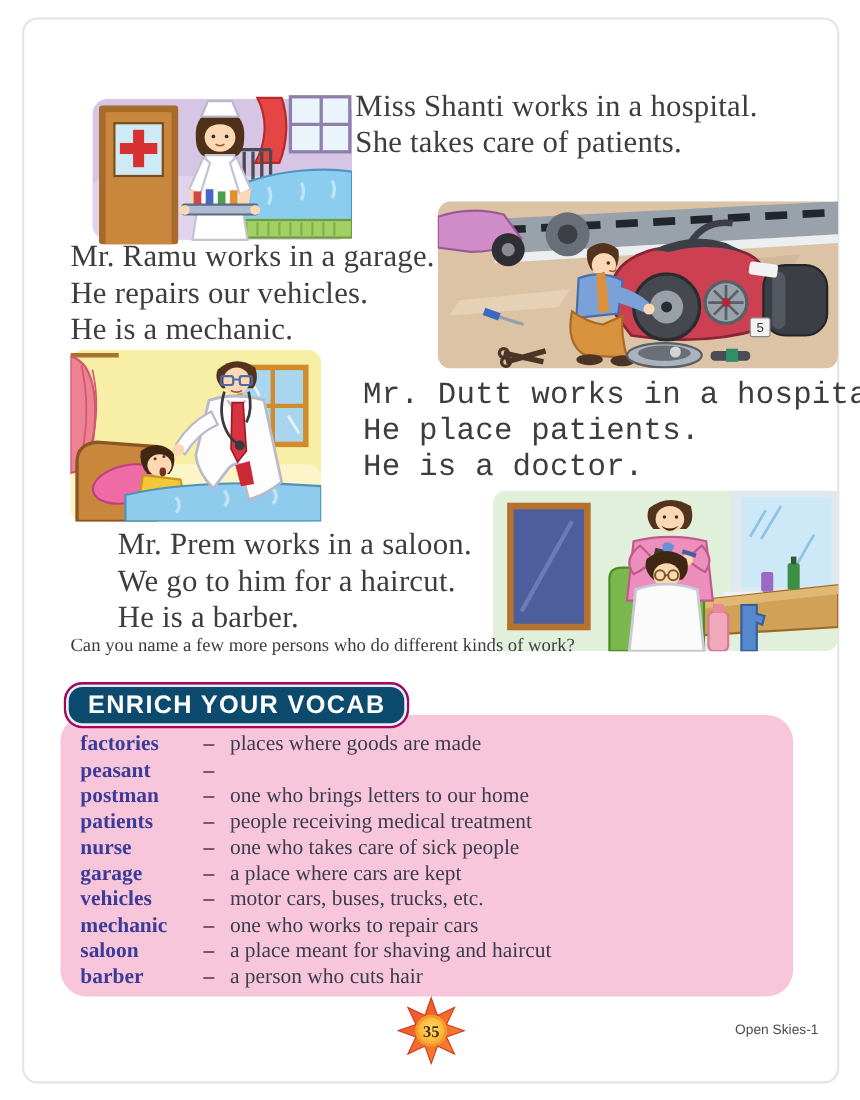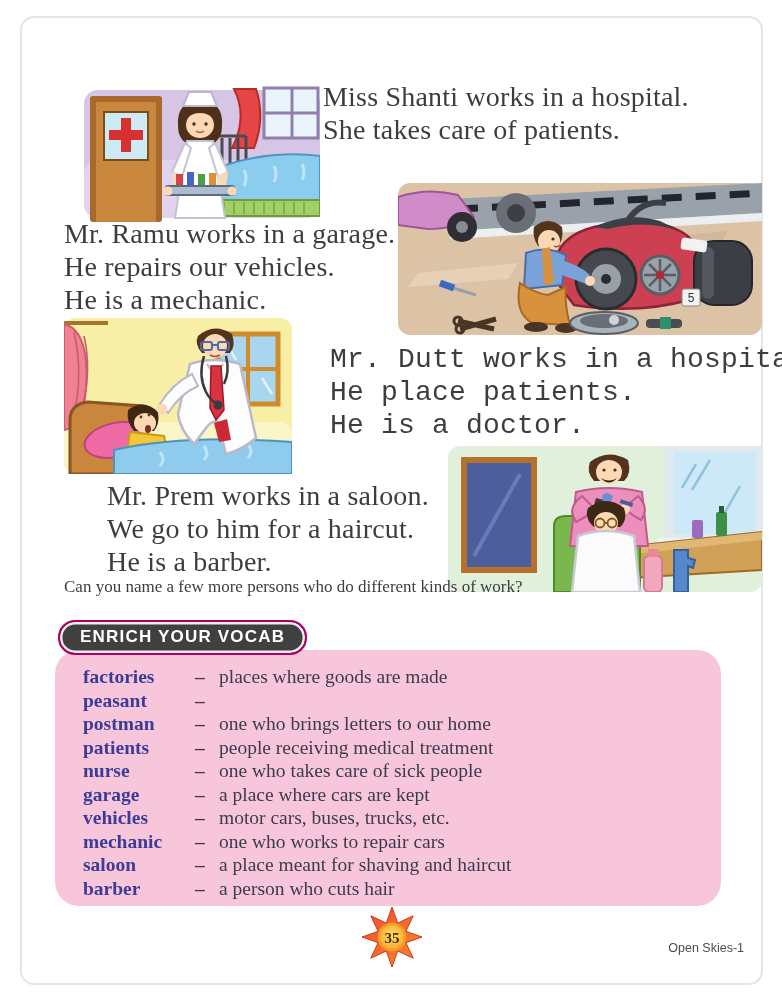--- a/index.html
+++ b/index.html
@@ -5,34 +5,34 @@
   * { margin:0; padding:0; box-sizing:border-box; }
   html,body { background:#ffffff; }
   .page { position:relative; width:782px; height:1000px; background:#ffffff;
           font-family:"Liberation Serif","DejaVu Serif",serif; overflow:hidden; }
   .page-border { position:absolute; left:20px; top:16px; width:743px; height:969px;
                  border:2px solid #e4e4ea; border-radius:14px; }
   .illus { position:absolute; }
   .passage { position:absolute; font-size:28px; color:#3d3d3f; line-height:33px; letter-spacing:0.2px; white-space:nowrap; }
   .question { position:absolute; left:64px; top:577px; font-size:17px; color:#3d3d3f; white-space:nowrap; }
   .vocab-badge { position:absolute; left:58px; top:620px; z-index:3;
-                 background:#404040; border:2px solid #ae0062;
+                 background:#0c4a6e; border:2px solid #ae0062;
                  box-shadow: inset 0 0 0 2.5px rgba(255,255,255,0.9);
                  color:#ffffff; font-family:"Liberation Sans","DejaVu Sans",sans-serif;
-                 font-weight:bold; font-size:17px; letter-spacing:1.2px;
+                 font-weight:bold; font-size:23px; letter-spacing:1.2px;
                  padding:5px 20px 6px; border-radius:17px; }
   .vocab-box { position:absolute; left:55px; top:650px; width:666px; height:256px;
-               background:#f8c6da; border-radius:24px; padding:15px 18px 0 28px; z-index:2; }
+               background:#f8c6da; border-radius:24px; padding:15px 18px 0 18px; z-index:2; }
   .vocab-row { display:grid; grid-template-columns:112px 24px 1fr; font-size:19.5px; line-height:23.5px; }
   .vocab-word { font-weight:bold; color:#3c3c98; }
   .vocab-dash { font-weight:bold; color:#5a2d4e; }
   .vocab-def  { color:#3b3b4d; }
   .page-star { position:absolute; left:361px; top:904px; width:62px; height:66px; z-index:4; }
   .footer { position:absolute; top:929px; right:38px; font-family:"Liberation Sans","DejaVu Sans",sans-serif;
-            font-size:12.5px; color:#4c4c4c;margin-top:12px; }
+            font-size:12.5px; color:#4c4c4c; }
 </style>
 </head>
 <body>
 
 <div class="page">
   <div class="page-border"></div>
 
   <svg class="illus" style="left:84px; top:86px;" width="236" height="148" viewBox="0 0 236 148">
     <rect x="0" y="4" width="236" height="128" rx="14" fill="#d7c5e6"></rect>
     <rect x="0" y="74" width="236" height="58" rx="14" fill="#e6d9f0" opacity="0.7"></rect>

